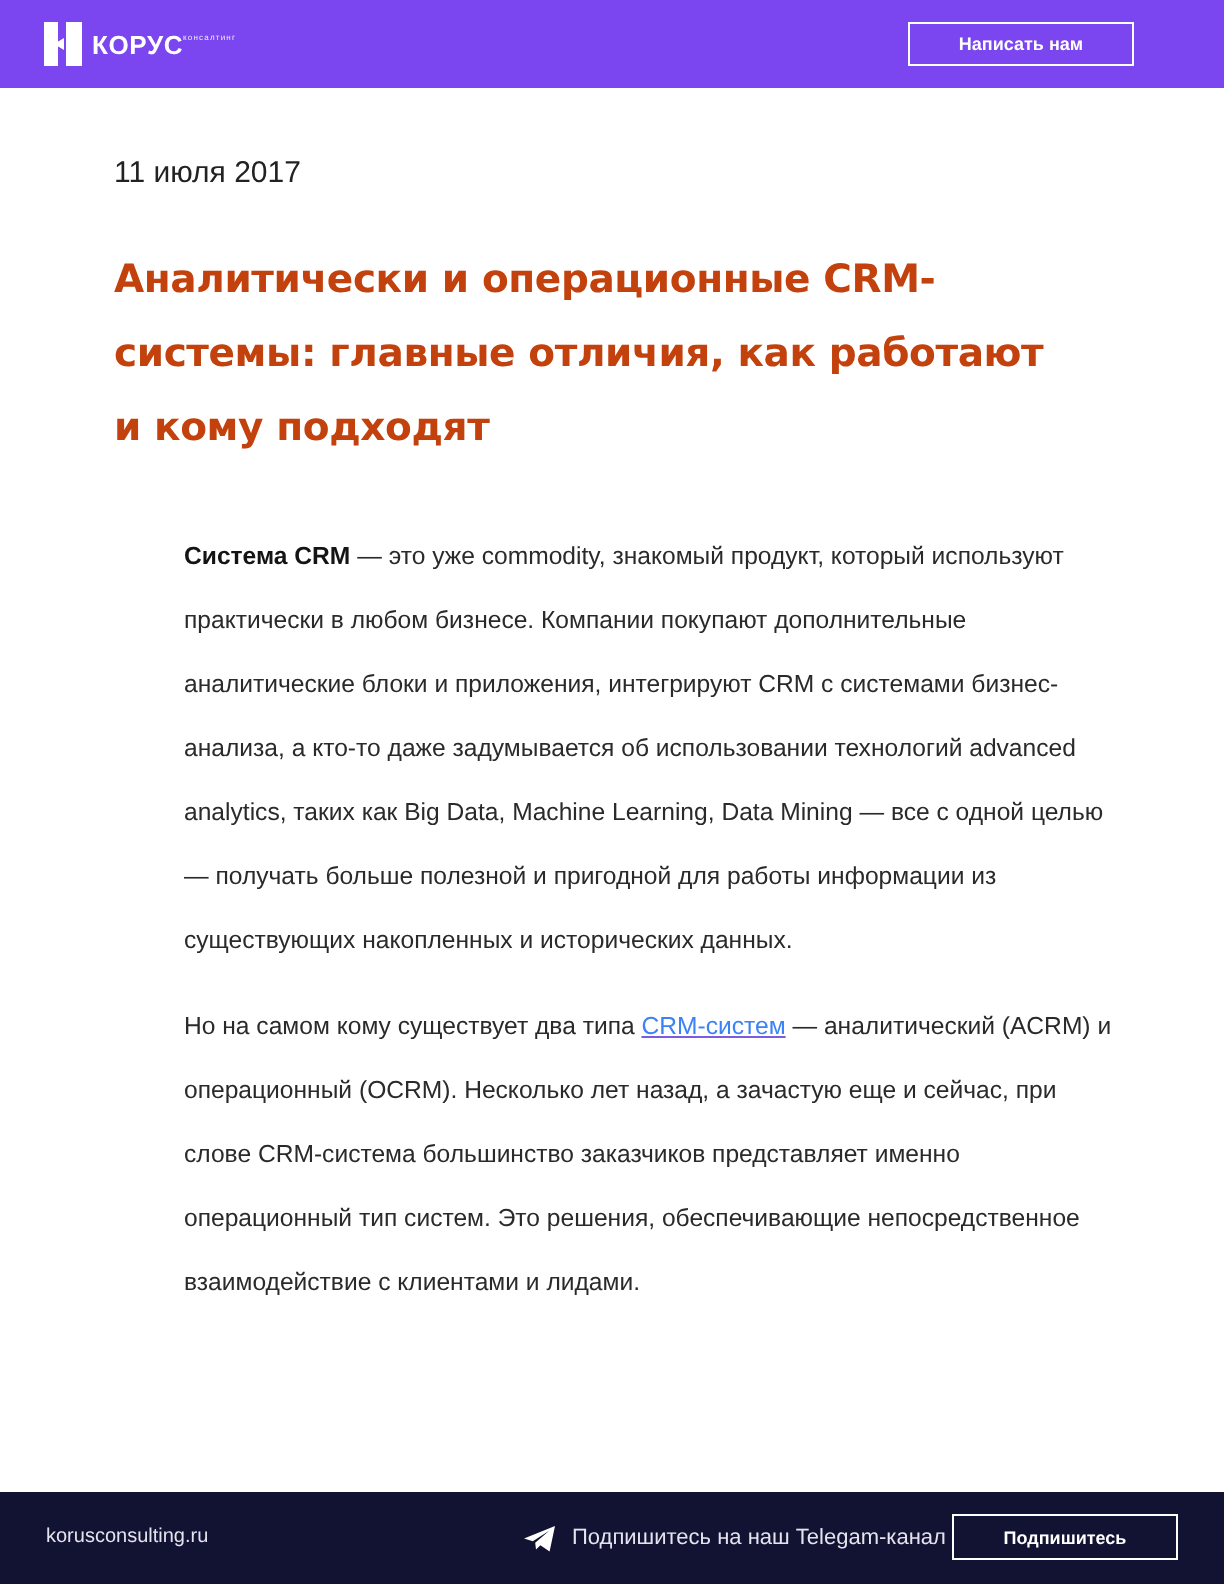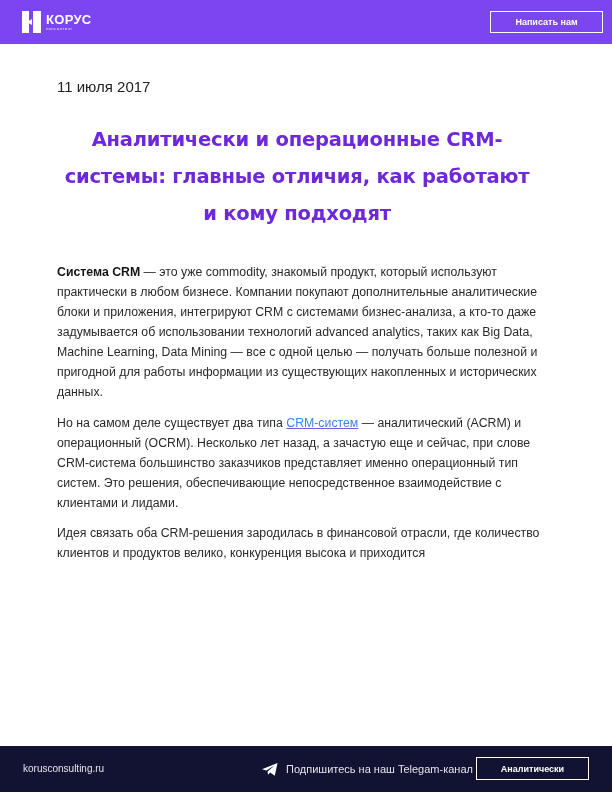--- a/index.html
+++ b/index.html
@@ -9,46 +9,46 @@
   .header {
     position: absolute; left: 0; top: 0; width: 612px; height: 44px;
     background: #7b45f0;
   }
   .logo { position: absolute; left: 22px; top: 11px; height: 22px; display: flex; align-items: center; }
   .logo-mark { width: 19px; height: 22px; position: relative; }
   .logo-mark .l { position: absolute; left: 0; top: 0; width: 7px; height: 22px; background: #fff; }
   .logo-mark .r { position: absolute; left: 11px; top: 0; width: 8px; height: 22px; background: #fff; }
   .logo-mark .notch { position: absolute; left: 5px; top: 8px; width: 5px; height: 6px; background: #fff;
     clip-path: polygon(0 50%, 100% 0, 100% 100%); }
-  .logo-text { margin-left: 5px; display: flex; flex-direction: column; justify-content: center; }
+  .logo-text { margin-left: 5px; display: flex; flex-direction: row; justify-content: center; }
   .logo-name { color: #fff; font-family: "Liberation Sans", sans-serif; font-weight: bold; font-size: 13px; letter-spacing: 0.3px; line-height: 13px; }
   .logo-sub { color: #fff; font-family: "Liberation Sans", sans-serif; font-size: 4px; letter-spacing: 0.6px; line-height: 5px; opacity: 0.9; }
 
   .btn-write {
-    position: absolute; left: 490px; top: 11px; width: 113px; height: 22px;
+    position: absolute; left: 454px; top: 11px; width: 113px; height: 22px;
     border: 1px solid #ffffff; color: #fff; background: transparent;
     font-family: "Liberation Sans", sans-serif; font-weight: bold; font-size: 9px;
     display: flex; align-items: center; justify-content: center;
   }
 
   .date {
     position: absolute; left: 57px; top: 78px;
     font-family: "Liberation Sans", sans-serif; font-size: 15px; color: #222;
   }
 
   .title {
     position: absolute; left: 57px; top: 121px; width: 480px;
     font-family: "DejaVu Sans", sans-serif; font-weight: bold; font-size: 19.5px;
-    line-height: 37px; color: #6d28d9; letter-spacing: -0.2px; text-align: center;
+    line-height: 37px; color: #c2410c; letter-spacing: -0.2px;
   }
 
   .content { position: absolute; left: 57px; top: 262px; width: 500px; }
   .para {
-    font-family: "Liberation Sans", sans-serif; font-size: 12.3px; line-height: 20px;
-    color: #2a2a2a; margin-bottom: 10.5px;
+    font-family: "Liberation Sans", sans-serif; font-size: 12.3px; line-height: 32px;
+    color: #2a2a2a; margin-bottom: 10.5px; margin-left: 35px;
   }
   .para b { color: #141414; font-weight: bold; }
   .link { color: #3b82f6; text-decoration: underline; text-decoration-color: #7b5ce0; }
 
   .footer {
     position: absolute; left: 0; top: 746px; width: 612px; height: 57px;
     background: #121233;
   }
   .site {
     position: absolute; left: 23px; top: 17px;
@@ -83,24 +83,23 @@
   </div>
   <div class="btn-write">Написать нам</div>
 </div>
 
 <div class="date">11 июля 2017</div>
 
 <h1 class="title">Аналитически и операционные CRM-системы: главные отличия, как работают и кому подходят</h1>
 
 <div class="content">
   <p class="para"><b>Система CRM</b><span> — это уже commodity, знакомый продукт, который используют практически в любом бизнесе. Компании покупают дополнительные аналитические блоки и приложения, интегрируют CRM с системами бизнес-анализа, а кто-то даже задумывается об использовании технологий advanced analytics, таких как Big Data, Machine Learning, Data Mining — все с одной целью — получать больше полезной и пригодной для работы информации из существующих накопленных и исторических данных.</span></p>
-  <p class="para"><span>Но на самом деле существует два типа </span><a class="link">CRM-систем</a><span> — аналитический (ACRM) и операционный (OCRM). Несколько лет назад, а зачастую еще и сейчас, при слове CRM-система большинство заказчиков представляет именно операционный тип систем. Это решения, обеспечивающие непосредственное взаимодействие с клиентами и лидами.</span></p>
-  <p class="para">Идея связать оба CRM-решения зародилась в финансовой отрасли, где количество клиентов и продуктов велико, конкуренция высока и приходится</p>
+  <p class="para"><span>Но на самом кому существует два типа </span><a class="link">CRM-систем</a><span> — аналитический (ACRM) и операционный (OCRM). Несколько лет назад, а зачастую еще и сейчас, при слове CRM-система большинство заказчиков представляет именно операционный тип систем. Это решения, обеспечивающие непосредственное взаимодействие с клиентами и лидами.</span></p>
 </div>
 
 <div class="footer">
   <span class="site">korusconsulting.ru</span>
   <svg class="tg-icon" viewBox="0 0 16 13">
     <path d="M0 6.2 L15.5 0 L12.8 12.8 L8.2 9.6 L6 11.8 L5.6 8.4 L12.6 2.4 L4.4 7.6 Z" fill="#ffffff"></path>
   </svg>
   <span class="tg-text">Подпишитесь на наш Telegam-канал</span>
-  <div class="btn-sub">Аналитически</div>
+  <div class="btn-sub">Подпишитесь</div>
 </div>
 
 </body></html>

